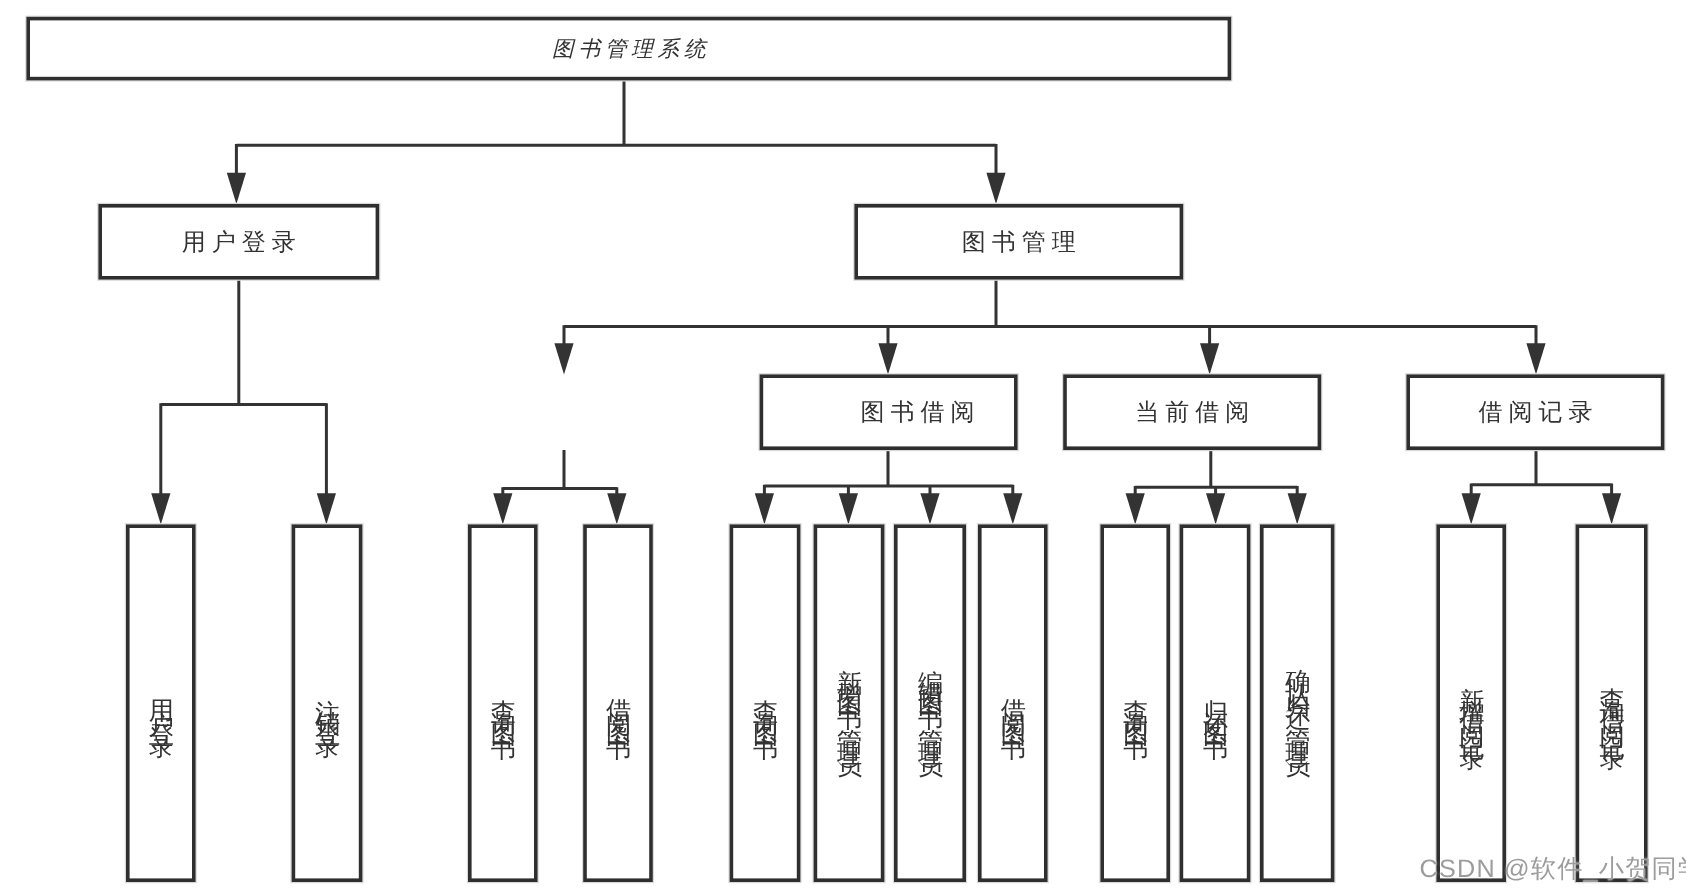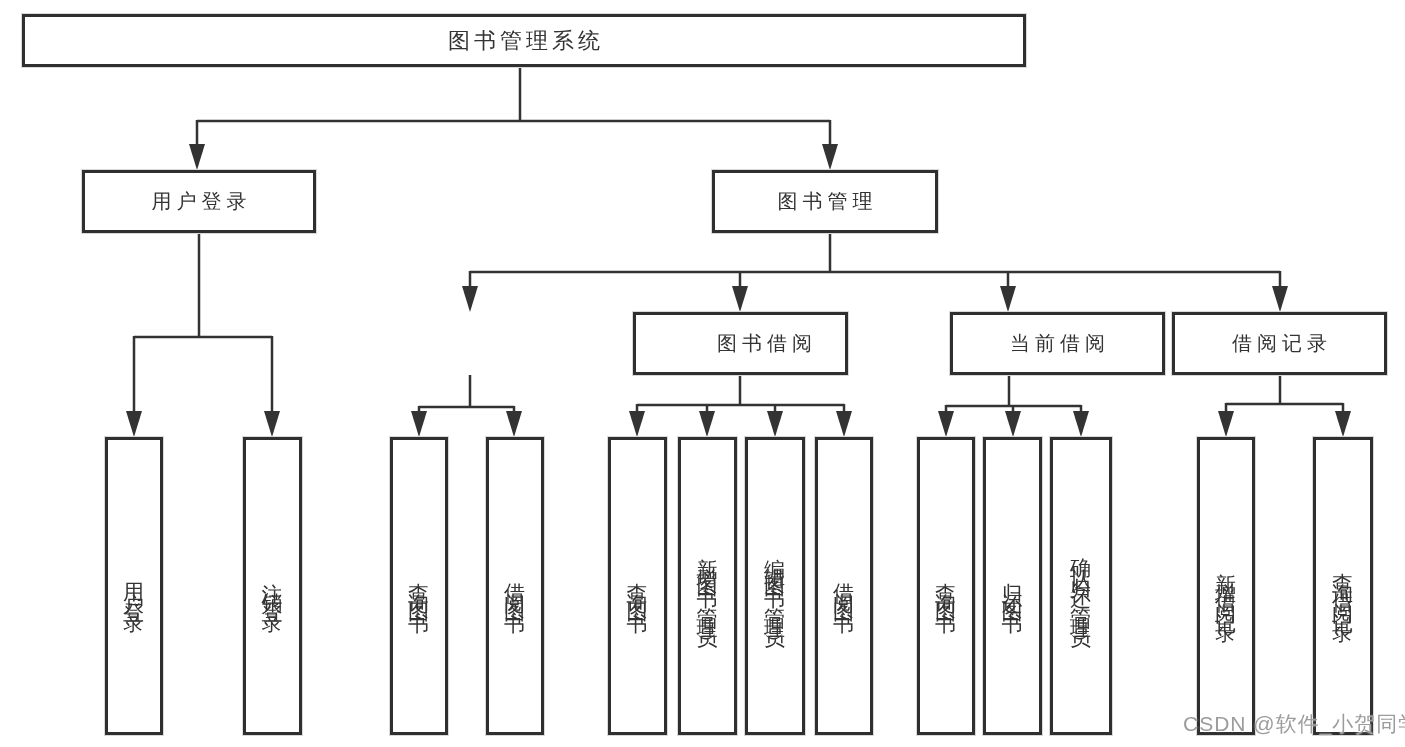--- a/index.html
+++ b/index.html
@@ -7,21 +7,21 @@
     position:relative;width:1405px;height:747px;background:#ffffff;overflow:hidden;
     font-family:"Liberation Sans","DejaVu Sans",sans-serif;color:#333333;
   }
   .wires{position:absolute;left:0;top:0;pointer-events:none;}
   .node{
     position:absolute;box-sizing:border-box;background:#ffffff;
     border:3px solid #2f2f2f;display:flex;align-items:center;justify-content:center;
     box-shadow:0 0 0 1px #d9d9d9;
   }
   .hnode span{font-size:20px;letter-spacing:5px;text-indent:5px;white-space:nowrap;color:#333333;}
-  .root-node span{font-size:22px;letter-spacing:4px;text-indent:4px;}
+  .root-node span{font-size:18px;letter-spacing:4px;text-indent:4px;font-style:italic;}
   .vnode{top:437px;height:298px;}
   .vnode .vtext{
     writing-mode:vertical-rl;text-orientation:mixed;
     font-size:21px;letter-spacing:10px;line-height:1;color:#333333;white-space:nowrap;
   }
   .watermark{
     position:absolute;left:1183px;top:710px;z-index:20;
     font-size:21px;color:#9c9c9c;letter-spacing:1px;white-space:nowrap;
     text-shadow:0 0 2px #ffffff;
   }
@@ -71,28 +71,28 @@
     </g>
   </svg>
 
   <div class="node hnode root-node" style="left:22px;top:14px;width:1004px;height:53px;">
     <span>图书管理系统</span>
   </div>
 
   <div class="node hnode" style="left:82px;top:170px;width:234px;height:63px;">
     <span>用户登录</span>
   </div>
-  <div class="node hnode" style="left:712px;top:170px;width:226px;height:63px;font-family:Liberation Serif, serif;">
+  <div class="node hnode" style="left:712px;top:170px;width:274px;height:63px;font-family:Liberation Serif, serif;">
     <span>图书管理</span>
   </div>
 
   <div class="node hnode" style="left:633px;top:312px;width:215px;height:63px;padding-left:48px;">
     <span>图书借阅</span>
   </div>
-  <div class="node hnode" style="left:950px;top:312px;width:215px;height:63px;">
+  <div class="node hnode" style="left:886px;top:312px;width:215px;height:63px;">
     <span>当前借阅</span>
   </div>
   <div class="node hnode" style="left:1172px;top:312px;width:215px;height:63px;">
     <span>借阅记录</span>
   </div>
 
   <div class="node vnode" style="left:105px;width:58px;">
     <span class="vtext">用户登录</span>
   </div>
   <div class="node vnode" style="left:243px;width:59px;">

